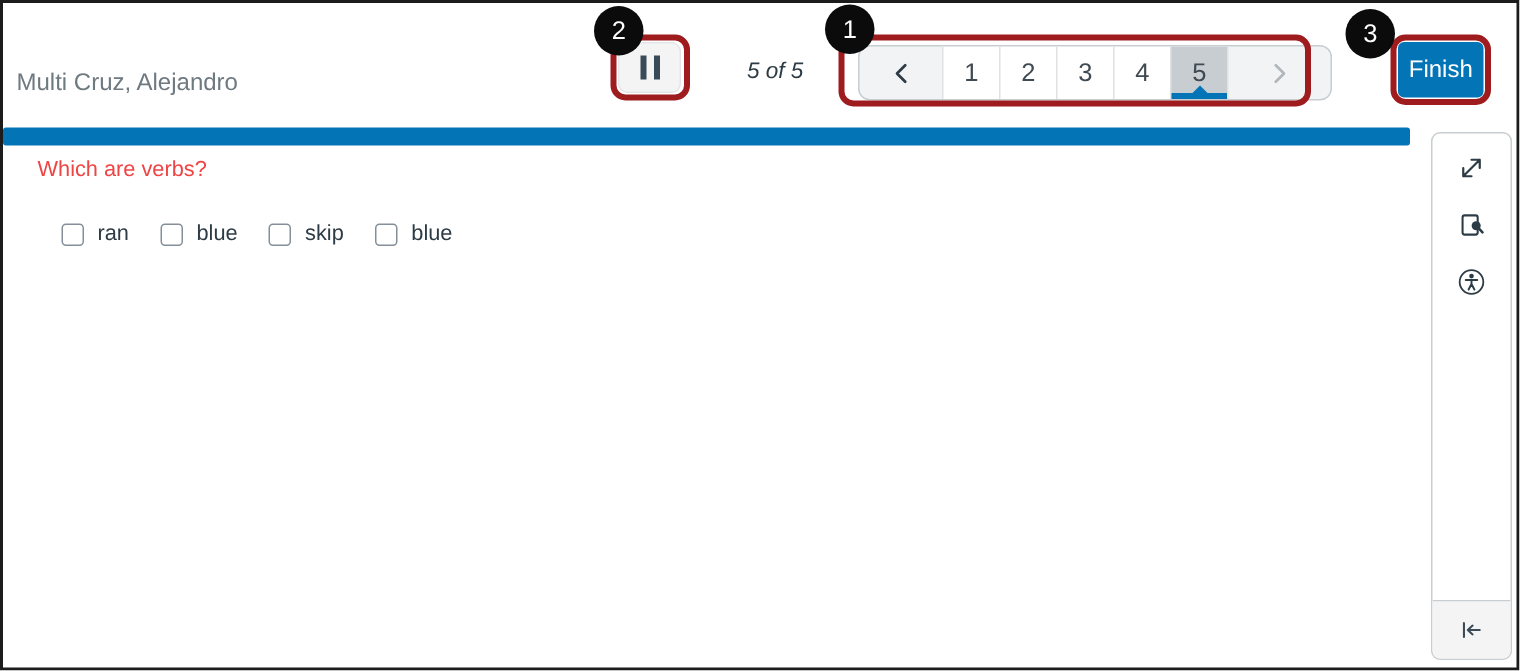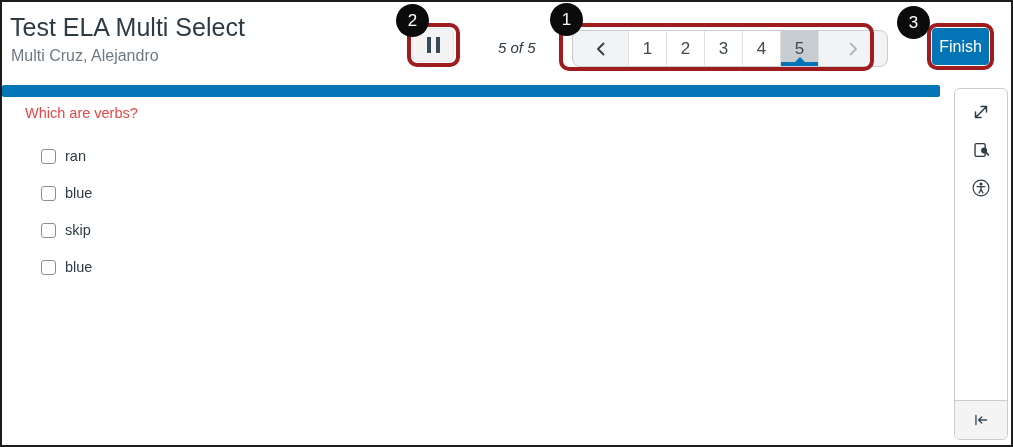--- a/index.html
+++ b/index.html
@@ -74,21 +74,21 @@
   #badge-3 { left:897px; top:6px; }
 
   
   .progress-bar {
     position:absolute; left:2px; top:85px; width:938px; height:12px;
     background:#0374B5; border-radius:2px;
   }
 
   
   .question-text { position:absolute; left:25px; top:105px; font-size:14.5px; color:#ef4444; }
-  .options { position:absolute; left:41px; top:148px; display:flex; flex-direction:column; gap:21px; }
+  .options { position:absolute; left:41px; top:148px; display:flex; gap:21px; }
   .option { display:flex; align-items:center; gap:9px; }
   .checkbox {
     width:15px; height:15px; border:1px solid #848F99; border-radius:3px;
     background:#fff; box-sizing:border-box; cursor:pointer; flex:0 0 auto;
   }
   .option-label { font-size:14.5px; color:#2D3B45; }
 
   
   .sidebar {
     position:absolute; left:954px; top:88px; width:54px; height:352px;
@@ -103,21 +103,20 @@
   .sb-bottom {
     height:38px; background:#F4F4F5; border-top:1px solid #C7CDD1;
     border-radius:0 0 5px 5px; display:flex; align-items:center; justify-content:center;
   }
 </style>
 </head>
 <body>
 
 <div class="page">
 
-  <div class="title">Test ELA Multi Select</div>
   <div class="student">Multi Cruz, Alejandro</div>
 
   <div class="pause-btn">
     <span style="display:flex; gap:5px;">
       <span class="pause-bar"></span>
         <span class="pause-bar"></span>
     </span>
   </div>
 
   <div class="progress-label">5 of 5</div>

